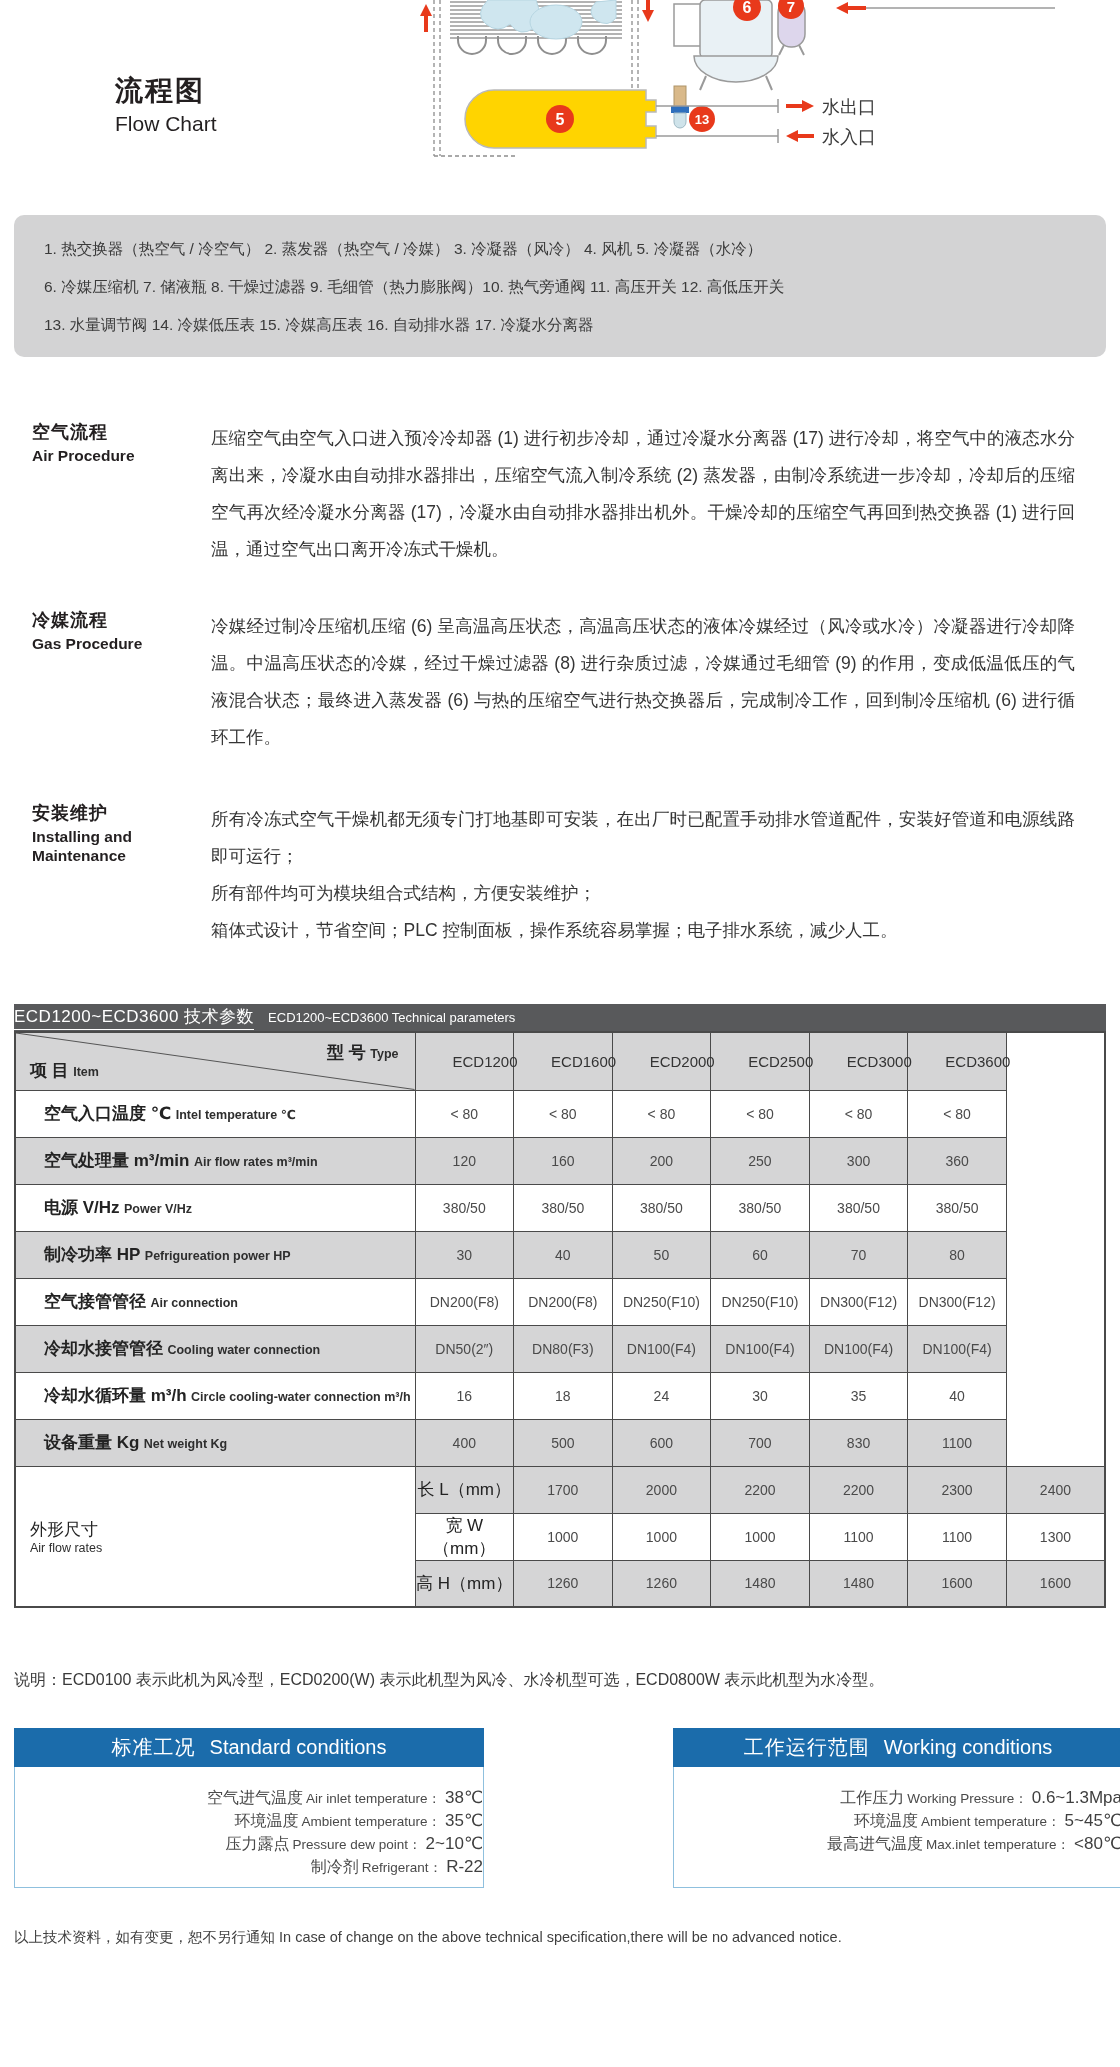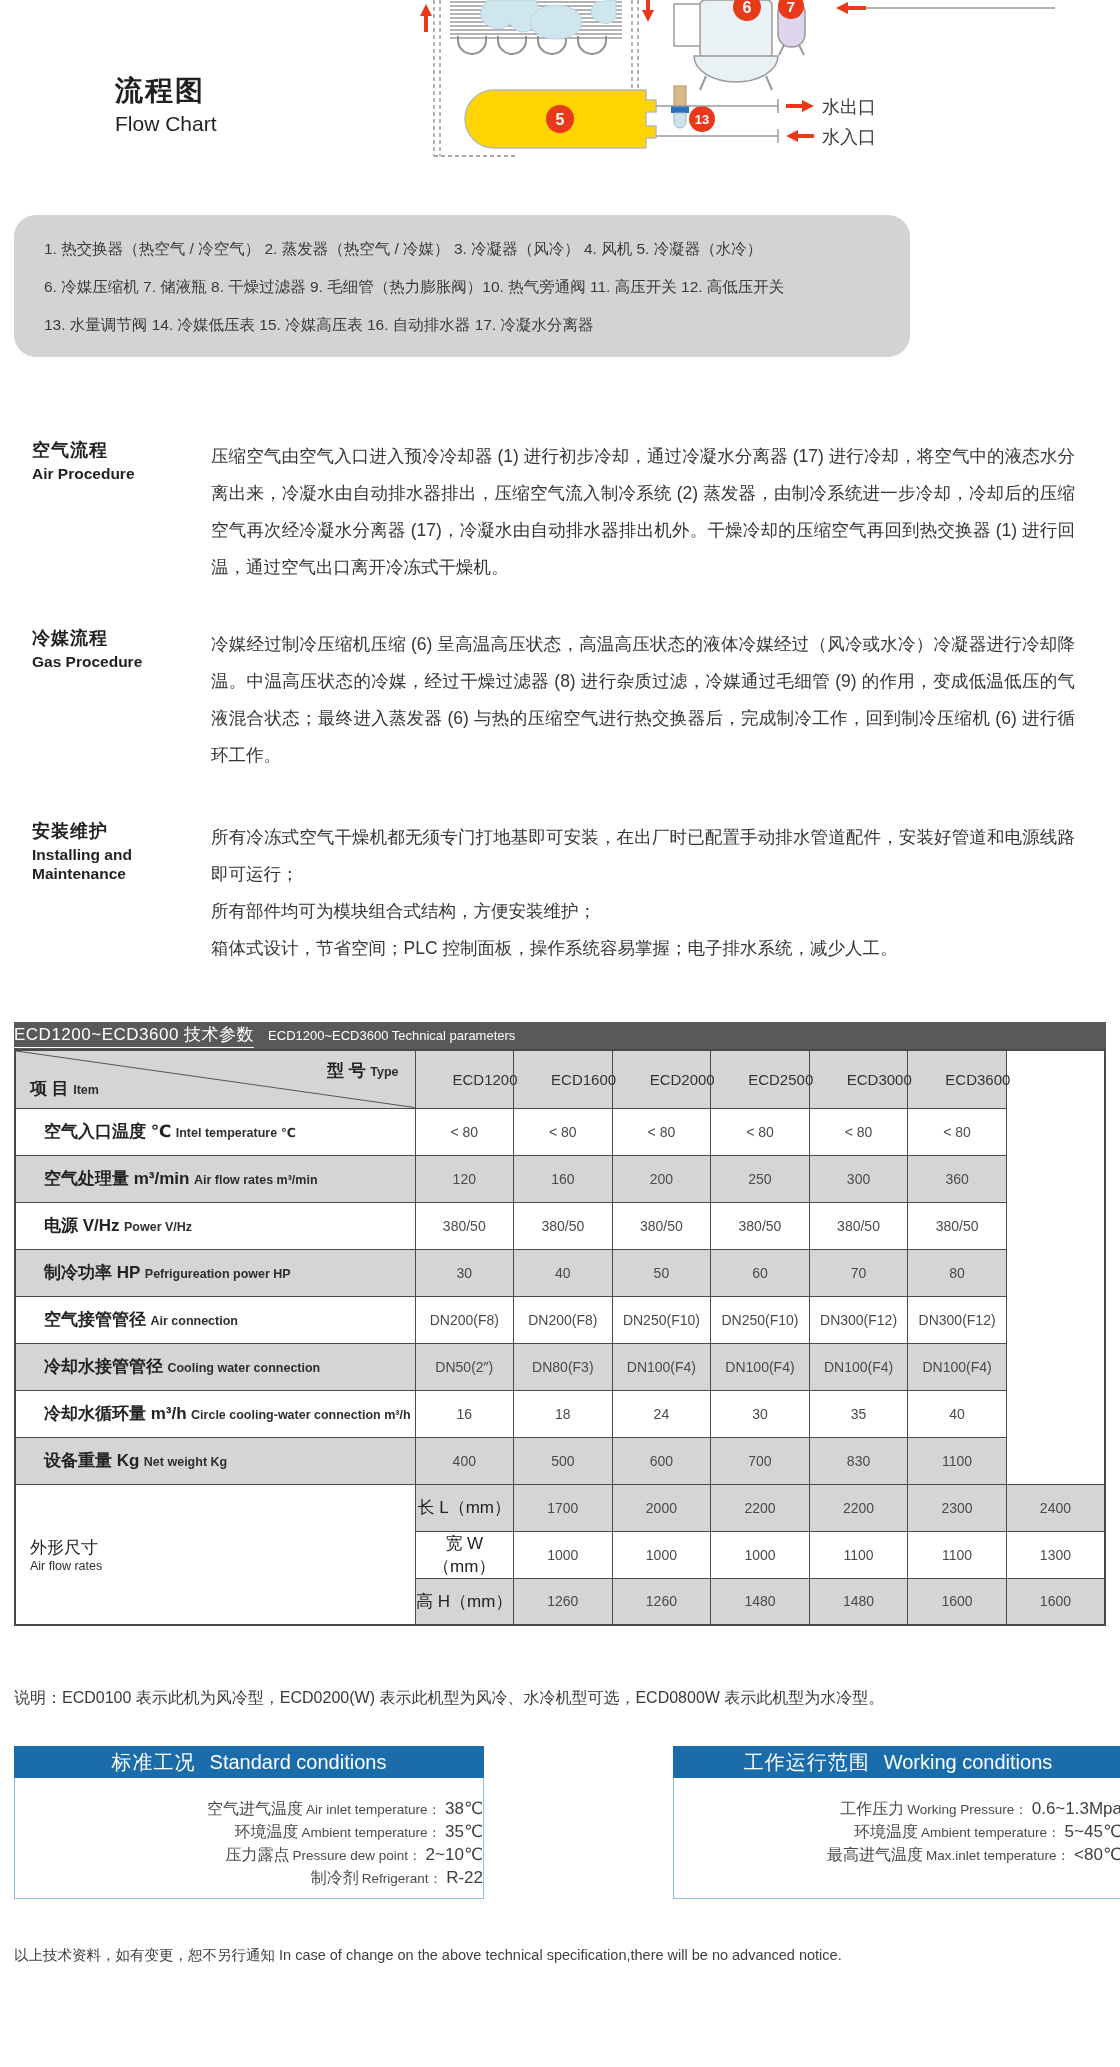--- a/index.html
+++ b/index.html
@@ -7,26 +7,26 @@
   #page { position:relative; width:1120px; height:2067px; background:#fff; overflow:hidden; }
 
   
   .flow-area { position:relative; width:1120px; height:190px; }
   .flow-title { position:absolute; left:115px; top:72px; }
   .flow-title .cn { font-size:28px; font-weight:bold; letter-spacing:2px; color:#231f20; }
   .flow-title .en { font-size:21px; color:#231f20; margin-top:2px; }
   .flow-svg { position:absolute; left:0; top:0; }
 
   
-  .legend { margin:25px 14px 0 14px; width:896px; background:#d3d3d4; border-radius:22px;
+  .legend { margin:25px 14px 0 14px; width:1092px; background:#d3d3d4; border-radius:10px;
             padding:15px 30px 13px 30px; }
   .legend p { font-size:15.5px; color:#3a3a3a; line-height:38px; white-space:nowrap; }
 
   
-  .sections { margin-top:81px; }
+  .sections { margin-top:63px; }
   .section { display:flex; margin-bottom:40px; }
   .section:nth-child(2){ margin-bottom:45px; }
   .section-label { width:211px; padding-left:32px; flex:0 0 211px; }
   .section-label .cn { font-size:18px; font-weight:bold; color:#231f20; letter-spacing:1px; }
   .section-label .en { font-size:15.5px; font-weight:bold; color:#231f20; margin-top:2px; line-height:19px; }
   .section-body { width:864px; font-size:17.5px; color:#353535; line-height:37px; text-align:justify; }
   .section-body p { text-align:justify; }
 
   
   .tech-bar { margin:55px 14px 0 14px; width:1092px; height:27px; background:#58595b;
@@ -53,21 +53,21 @@
   td.dim-group { width:150px; background:#fff !important; padding-left:14px; }
   td.dim-label { width:250px; text-align:center; }
 
   .note { margin:62px 14px 0 14px; font-size:16px; color:#3a3a3a; }
 
   
   .cond-wrap { position:relative; height:160px; margin-top:37px; }
   .cond-box { position:absolute; top:0; }
   .cond-box.left  { left:14px;  width:470px; }
   .cond-box.right { left:673px; width:450px; }
-  .cond-head { height:32px; background:#1b6cab; color:#fff; display:flex; align-items:center;
+  .cond-head { height:39px; background:#1b6cab; color:#fff; display:flex; align-items:center;
                justify-content:center; font-size:20px; }
   .cond-head .cn { letter-spacing:1px; }
   .cond-head .en { margin-left:14px; }
   .cond-body { border:1px solid #8fc0de; border-top:none; background:#fff; height:121px;
                padding:20px 0 16px 62px;text-align:right; }
   .cond-box.right .cond-body { padding-left:48px; }
   .cond-line { line-height:22px; white-space:nowrap; }
   .c-cn { font-size:16px; color:#4a4a4a; }
   .c-en { font-size:13.5px; color:#4a4a4a; margin-left:3px; }
   .c-val { font-size:17px; color:#3f3f3f; margin-left:4px; }

